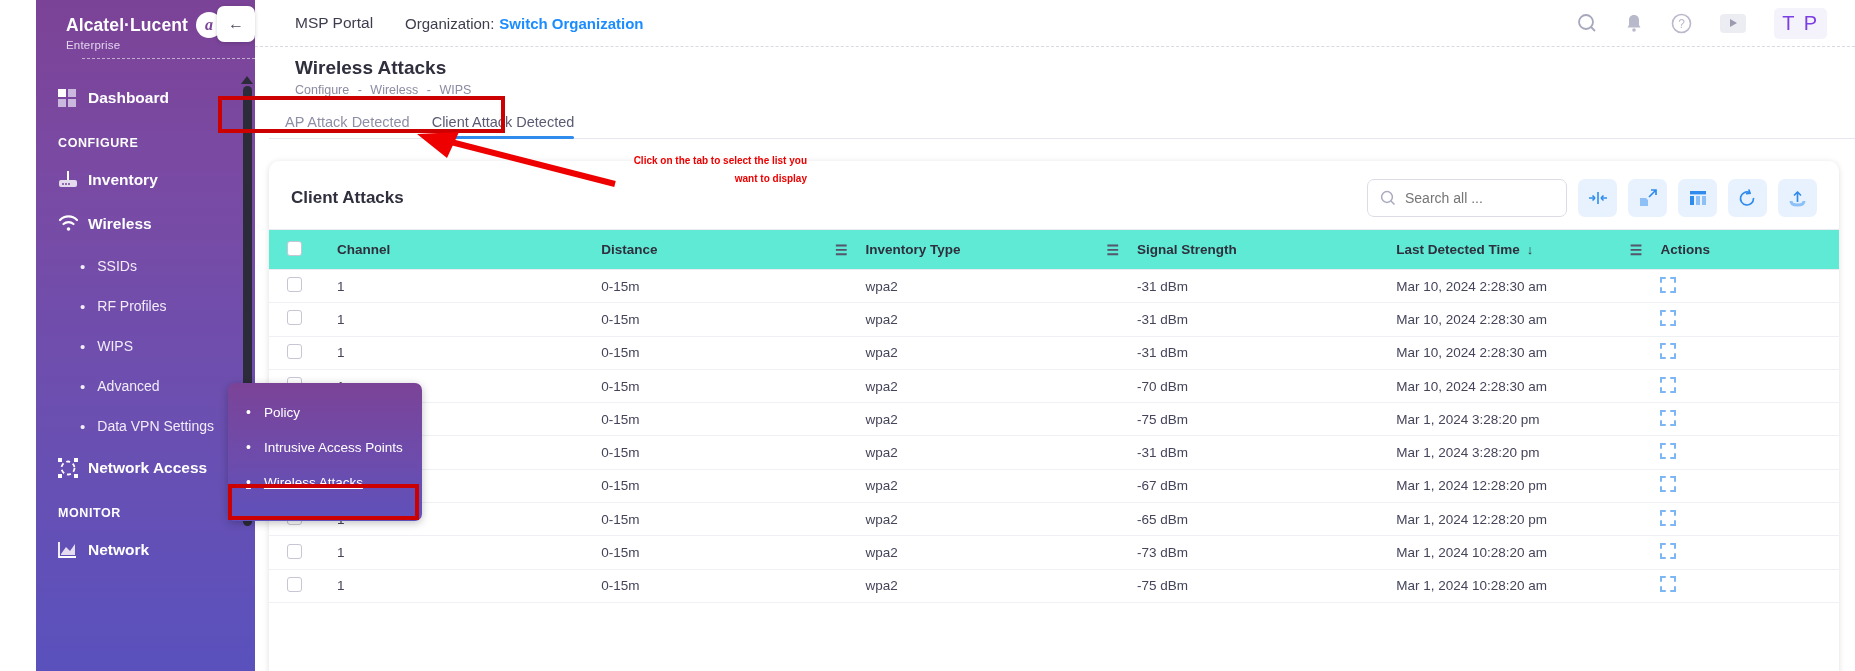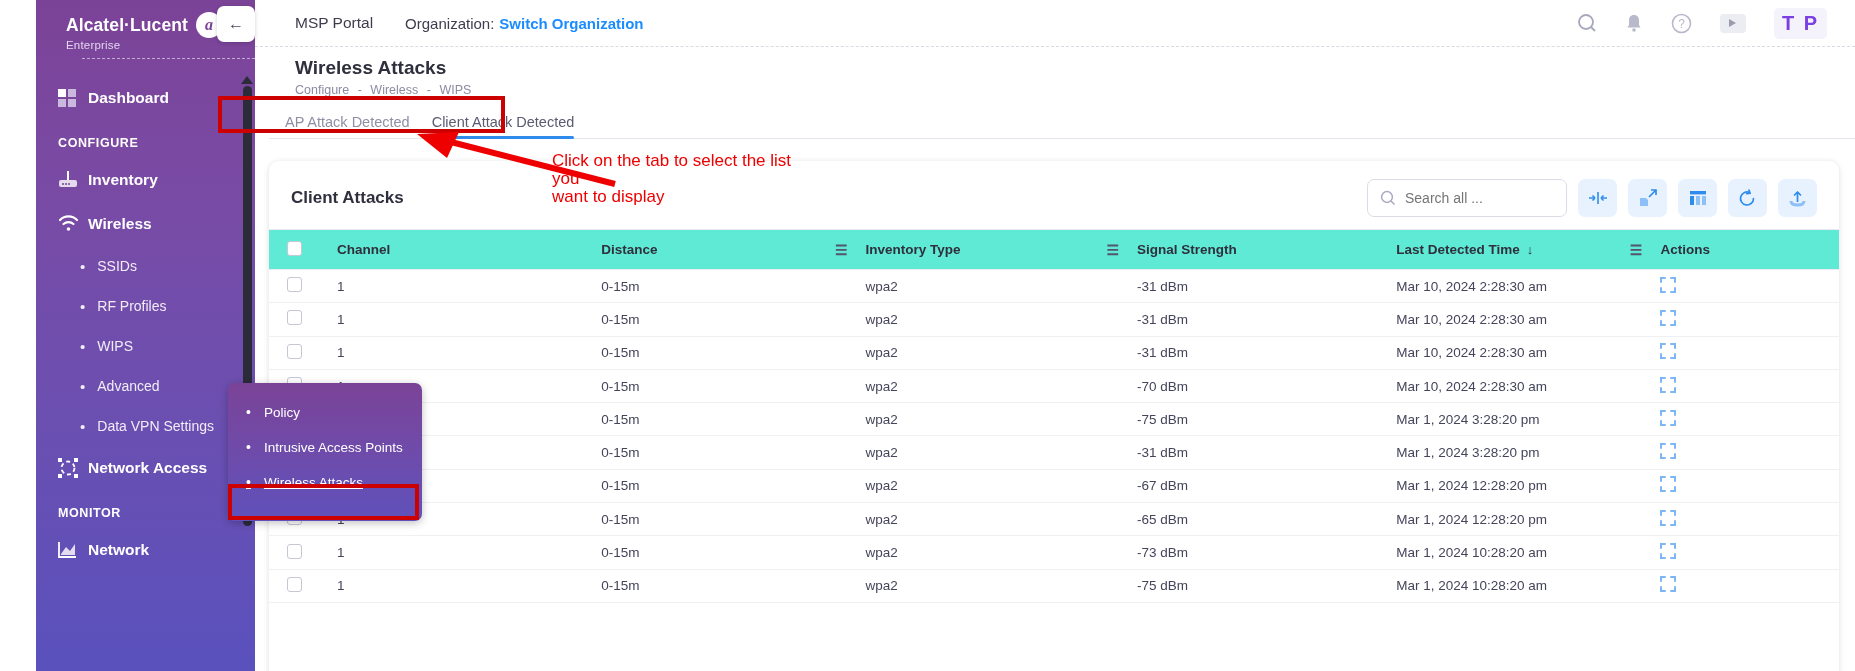--- a/index.html
+++ b/index.html
@@ -77,21 +77,21 @@
   .msp { font-size: 15.5px; color: #3d3d4e; font-weight: 400; }
   .org { font-size: 15px; color: #3d3d4e; margin-left: 32px; }
   .org-link { color: #1a8cff; font-weight: 700; margin-left: 5px; cursor: pointer; }
   .top-actions { margin-left: auto; display: flex; align-items: center; gap: 28px; padding-right: 12px;}
   .top-ico { color: #a7a7bd; cursor: pointer; display:flex; }
   .play-btn {
     width: 26px; height: 19px; background: #ececf3; border-radius: 4px;
     display: flex; align-items: center; justify-content: center; cursor: pointer;
   }
   .avatar {
-    background: #f4f2fb; color: #7b3fe4; font-size: 20px; font-weight: 700;
+    background: #f4f2fb; color: #7b3fe4; font-size: 20px; font-weight: 400;
     padding: 4px 8px; border-radius: 5px; letter-spacing: 2px; cursor: pointer;
   }
 
   .collapse-btn {
     position: absolute; left: -38px; top: 6px;
     width: 38px; height: 36px; background: #fff;
     border-radius: 7px; box-shadow: 0 1px 4px rgba(0,0,0,.18);
     display: flex; align-items: center; justify-content: center;
     color: #4a4a5c; font-size: 16px; cursor: pointer; z-index: 30;
   }
@@ -182,22 +182,22 @@
   }
 
   
   .anno-box-tabs {
     position: absolute; left: 218px; top: 96px;
     width: 287px; height: 37px;
     border: 4px solid #cc0000; z-index: 40; pointer-events: none;
   }
   .anno-text {
     position: absolute; left: 552px; top: 152px;
-    font-size: 17px; font-weight: 400; color: #ee0000;
-    line-height: 18px; text-align: left; width: 255px; z-index: 45;
+    font-size: 10px; font-weight: 700; color: #ee0000;
+    line-height: 18px; text-align: right; width: 255px; z-index: 45;
   }
   .anno-arrow { position: absolute; left: 415px; top: 128px; z-index: 44; }
 
   
   .flyout {
     position: absolute; left: 228px; top: 383px;
     width: 194px; height: 138px;
     background: linear-gradient(180deg, #7b4397 0%, #6d4cac 55%, #5f51bb 100%);
     border-radius: 7px; color: #fff; z-index: 50;
     box-shadow: 0 2px 8px rgba(0,0,0,.25);

